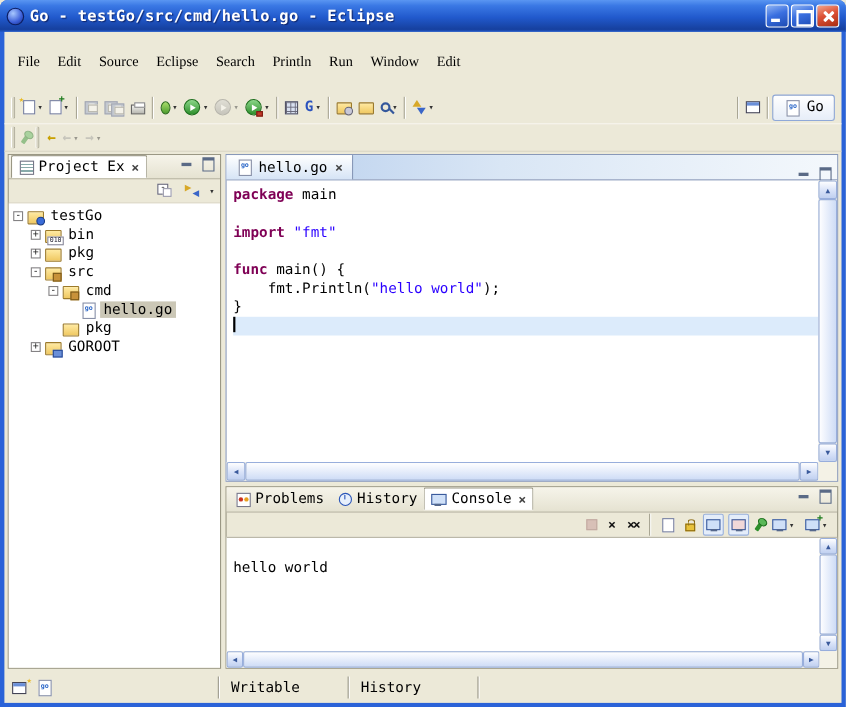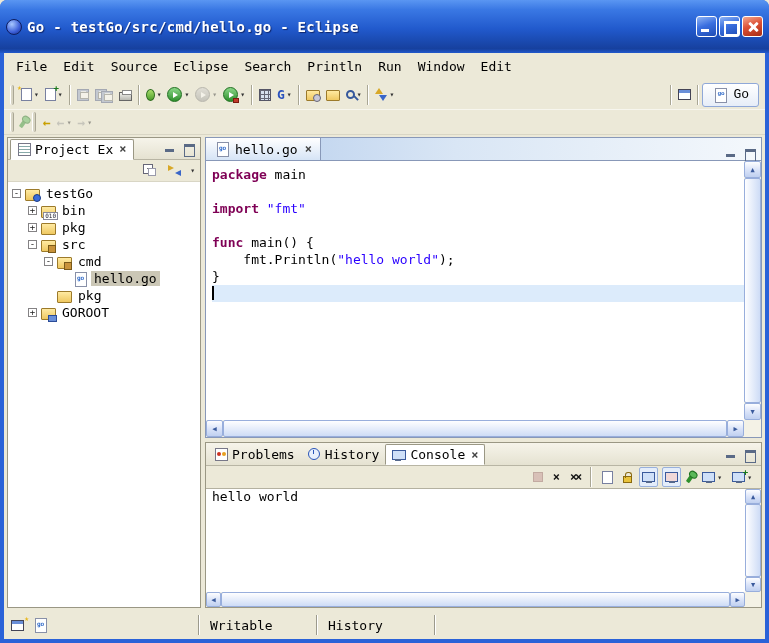--- a/index.html
+++ b/index.html
@@ -1,38 +1,38 @@
 <!DOCTYPE html>
 <html><head>
 <meta charset="utf-8">
 <style>
 *{box-sizing:border-box;margin:0;padding:0;}
 html,body{width:769px;height:643px;overflow:hidden;}
 body{font-family:"DejaVu Sans Mono",monospace;font-size:13px;color:#000;background:#ECE9D8;}
 
 
 .frame{width:769px;height:643px;background:#2A62D8;padding:0 4px 4px;display:flex;flex-direction:column;border-radius:7px 7px 0 0;}
-.titlebar{flex:0 0 28px;margin:0 -4px;border-radius:7px 7px 0 0;padding:16px 6px;display:flex;align-items:center;gap:5px;
+.titlebar{flex:0 0 28px;margin:0 -4px;border-radius:7px 7px 0 0;padding:4px 6px;display:flex;align-items:center;gap:5px;
  background:linear-gradient(180deg,#5A96F2 0%,#3A78E4 18%,#2159CC 55%,#16409E 92%,#2159CC 100%);}
 .app-icon{width:16px;height:16px;border-radius:50%;flex:0 0 16px;
  background:radial-gradient(circle at 35% 30%,#A8C8FF,#3B5ED8 60%,#172C80);border:1px solid #0E1E60;}
 .title-text{color:#fff;font-weight:bold;font-size:14px;letter-spacing:.3px;text-shadow:1px 1px 1px rgba(0,0,40,.55);white-space:nowrap;overflow:hidden;}
 .winbtns{margin-left:auto;display:flex;gap:2px;}
 .wbtn{width:21px;height:21px;border:1px solid #fff;border-radius:3px;position:relative;}
 .wbtn.min,.wbtn.max{background:linear-gradient(160deg,#8FB4F4 0%,#3A6FE0 45%,#1E4CB4 100%);}
 .wbtn.min::after{content:'';position:absolute;left:4px;bottom:4px;width:8px;height:3px;background:#fff;}
 .wbtn.max::after{content:'';position:absolute;left:4px;top:4px;width:11px;height:10px;border:2px solid #fff;border-top-width:3px;}
 .wbtn.close{background:linear-gradient(160deg,#F4A88E 0%,#DD5136 45%,#A82C12 100%);}
 .wbtn.close::before,.wbtn.close::after{content:'';position:absolute;left:9px;top:4px;width:3px;height:12px;background:#fff;border-radius:1px;}
 .wbtn.close::before{transform:rotate(45deg);} .wbtn.close::after{transform:rotate(-45deg);}
 
 .inner{flex:1;min-height:0;display:flex;flex-direction:column;background:#ECE9D8;}
 
 
-.menubar{flex:0 0 24px;display:flex;align-items:center;padding:4px 4px;}
+.menubar{flex:0 0 24px;display:flex;align-items:center;padding:17px 4px;font-family:Liberation Serif, serif;}
 .menu-item{padding:2px 8px;white-space:nowrap;}
 .toolbar{display:flex;align-items:center;padding:0 2px;}
 .toolbar1{flex:0 0 30px;border-bottom:1px solid #F7F6EE;}
 .toolbar2{flex:0 0 22px;border-bottom:1px solid #D9D6C5;}
 .tgrip{width:4px;height:20px;margin:0 4px;border-left:1px solid #fff;border-right:1px solid #A9A694;border-radius:2px;background:#D8D5C4;flex:0 0 4px;}
 .tsep{width:2px;height:20px;margin:0 3px;border-left:1px solid #A9A694;border-right:1px solid #fff;flex:0 0 2px;}
 .tbtn,.cbtn{display:inline-flex;align-items:center;gap:2px;height:24px;padding:0 3px;flex:0 0 auto;}
 .cbtn{height:20px;}
 .dis{opacity:.45;}
 .dd{font-size:8px;color:#333;}
@@ -80,30 +80,30 @@
 .ic-pin::before{content:'';position:absolute;left:-2px;top:-4px;width:7px;height:5px;border-radius:50%;background:#5AB858;border:1px solid #1E6F1E;}
 .pressedbox{border:1px solid #98B0DC;background:#E4EDFA;border-radius:2px;padding:1px 2px;}
 .ic-collapse{width:13px;height:13px;}
 .ic-collapse::before{content:'-';position:absolute;left:0;top:0;width:8px;height:8px;border:1px solid #667;background:#fff;font-size:9px;line-height:6px;text-align:center;color:#333;}
 .ic-collapse::after{content:'';position:absolute;right:0;bottom:1px;width:6px;height:6px;border:1px solid #99A;background:#fff;}
 .ic-link{width:13px;height:13px;}
 .ic-link::before{content:'';position:absolute;left:0;top:1px;border-top:3px solid transparent;border-bottom:3px solid transparent;border-left:6px solid #D8A828;}
 .ic-link::after{content:'';position:absolute;right:0;bottom:1px;border-top:3px solid transparent;border-bottom:3px solid transparent;border-right:6px solid #3A66C8;}
 
 
-.persp-toggle{display:inline-flex;align-items:center;gap:5px;border:1px solid #8FA8D8;background:linear-gradient(180deg,#fff,#E6EDF8);border-radius:3px;padding:2px 9px;height:24px;margin-right:4px;font-family:Liberation Mono, monospace;}
+.persp-toggle{display:inline-flex;align-items:center;gap:5px;border:1px solid #8FA8D8;background:linear-gradient(180deg,#fff,#E6EDF8);border-radius:3px;padding:2px 9px;height:24px;margin-right:4px;}
 
 
 .workspace{flex:1;min-height:0;display:flex;gap:4px;padding:2px 3px 3px;}
 .panel{background:#ECE9D8;border:1px solid #9A9784;display:flex;flex-direction:column;min-height:0;}
 .left-panel{flex:0 0 194px;width:194px;}
 .right-col{flex:1;min-width:0;display:flex;flex-direction:column;gap:4px;}
 
 
-.view-tabbar{display:flex;align-items:center;border-bottom:1px solid #B8B5A4;background:linear-gradient(180deg,#F6F4EA,#E5E2D1);padding-left:2px;}
+.view-tabbar{display:flex;align-items:flex-start;border-bottom:1px solid #B8B5A4;background:linear-gradient(180deg,#F6F4EA,#E5E2D1);padding-left:2px;}
 .explorer-tabbar{flex:0 0 22px;}
 .console-tabbar{flex:0 0 23px;}
 .view-tab{display:flex;align-items:center;gap:4px;height:21px;padding:2px 6px;white-space:nowrap;}
 .view-tab.active{background:#fff;border:1px solid #9A9784;border-bottom-color:#fff;margin-bottom:-1px;border-radius:2px 2px 0 0;}
 .tab-close{font-weight:bold;font-size:12px;line-height:12px;color:#444;padding-left:2px;}
 .paneltools{margin-left:auto;display:flex;align-items:center;gap:6px;padding-right:5px;}
 .pt{width:13px;height:13px;position:relative;}
 .pt-min::after{content:'';position:absolute;left:2px;bottom:3px;width:9px;height:3px;background:#5A6A86;}
 .pt-max::after{content:'';position:absolute;left:2px;top:2px;width:9px;height:9px;border:1px solid #5A6A86;border-top-width:3px;}
 
@@ -157,21 +157,21 @@
 .sbtn{flex:0 0 17px;width:17px;height:17px;display:flex;align-items:center;justify-content:center;font-size:7px;color:#3A5A9C;
  background:linear-gradient(180deg,#FEFEFF,#D8E2F8 55%,#C0D0F0);border:1px solid #98AEDC;border-radius:2px;}
 .sthumb{flex:1;border:1px solid #98AEDC;border-radius:2px;background:linear-gradient(90deg,#FEFEFF,#CEDCF6);}
 .hscroll .sthumb{background:linear-gradient(180deg,#FEFEFF,#CEDCF6);}
 
 
 .console-panel{flex:0 0 166px;}
 .console-statusline{flex:0 0 19px;padding:2px 6px;white-space:pre;overflow:hidden;}
 .console-toolbar{flex:0 0 22px;display:flex;align-items:center;justify-content:flex-end;gap:4px;padding:0 6px;}
 .console-body{flex:1;position:relative;background:#fff;border-top:1px solid #B4B1A0;min-height:0;}
-.console-output{position:absolute;top:0;left:0;right:16px;bottom:15px;padding:0 6px;white-space:pre;}
+.console-output{position:absolute;top:0;left:0;right:16px;bottom:15px;padding:20px 6px;white-space:pre;}
 .console-body .vscroll{width:16px;bottom:15px;}
 .console-body .hscroll{height:15px;right:16px;}
 .console-body .scorner{width:16px;height:15px;}
 .console-body .sbtn{flex:0 0 15px;width:16px;height:15px;}
 
 
 .statusbar{flex:0 0 28px;display:flex;align-items:center;padding:2px 4px;}
 .sb-left{width:188px;flex:0 0 188px;display:flex;align-items:center;gap:8px;padding:0 3px;}
 .sb-sep{align-self:stretch;width:2px;margin:2px 2px;border-left:1px solid #9C9A8C;border-right:1px solid #fff;}
 .sb-cell{width:112px;flex:0 0 112px;padding:0 8px;white-space:nowrap;overflow:hidden;}

